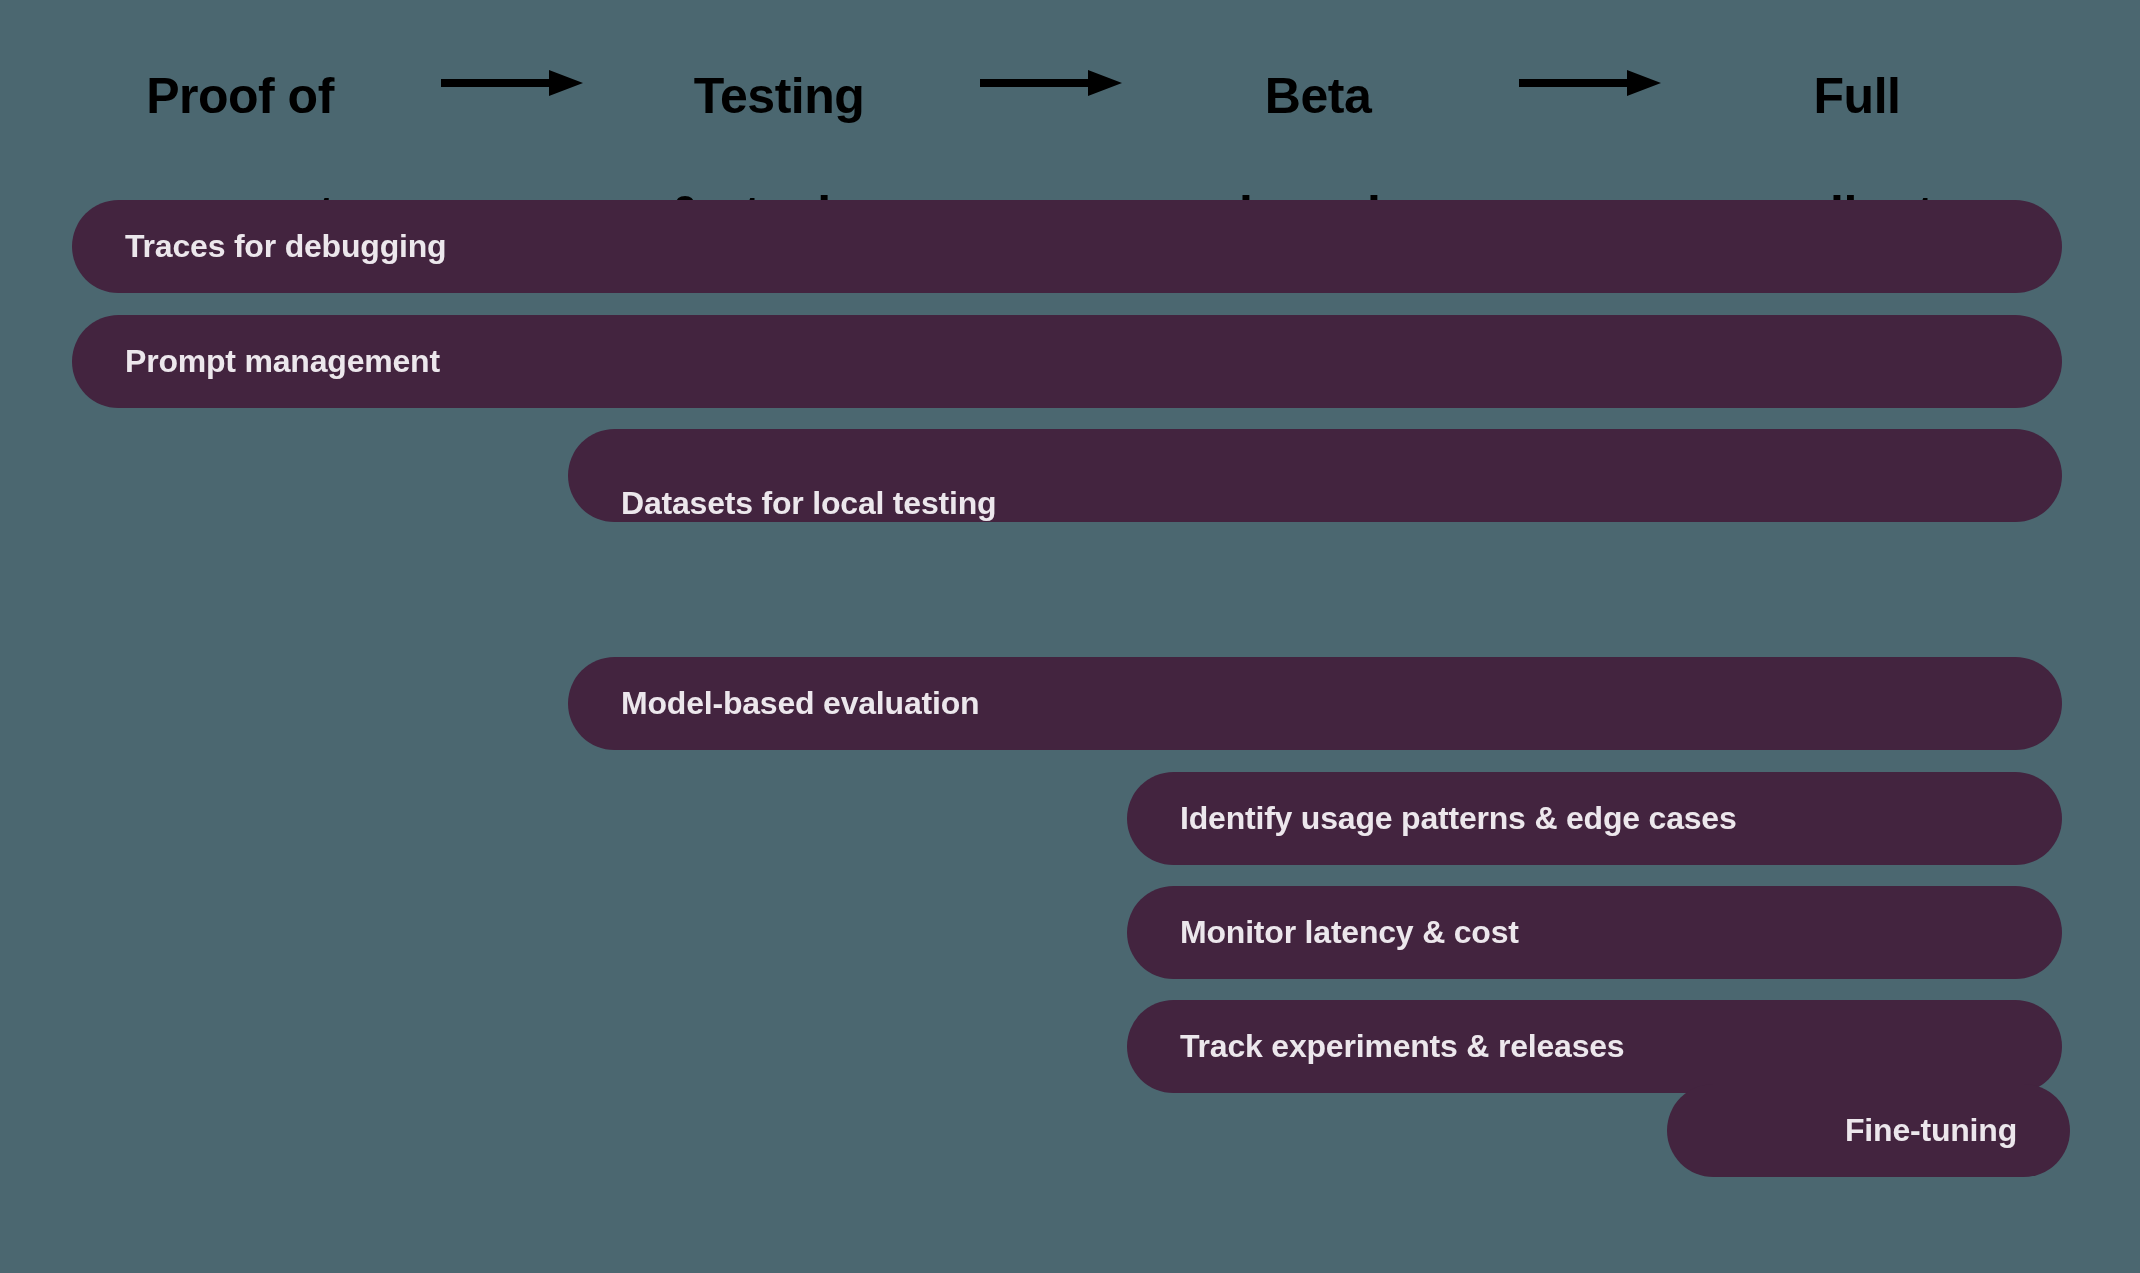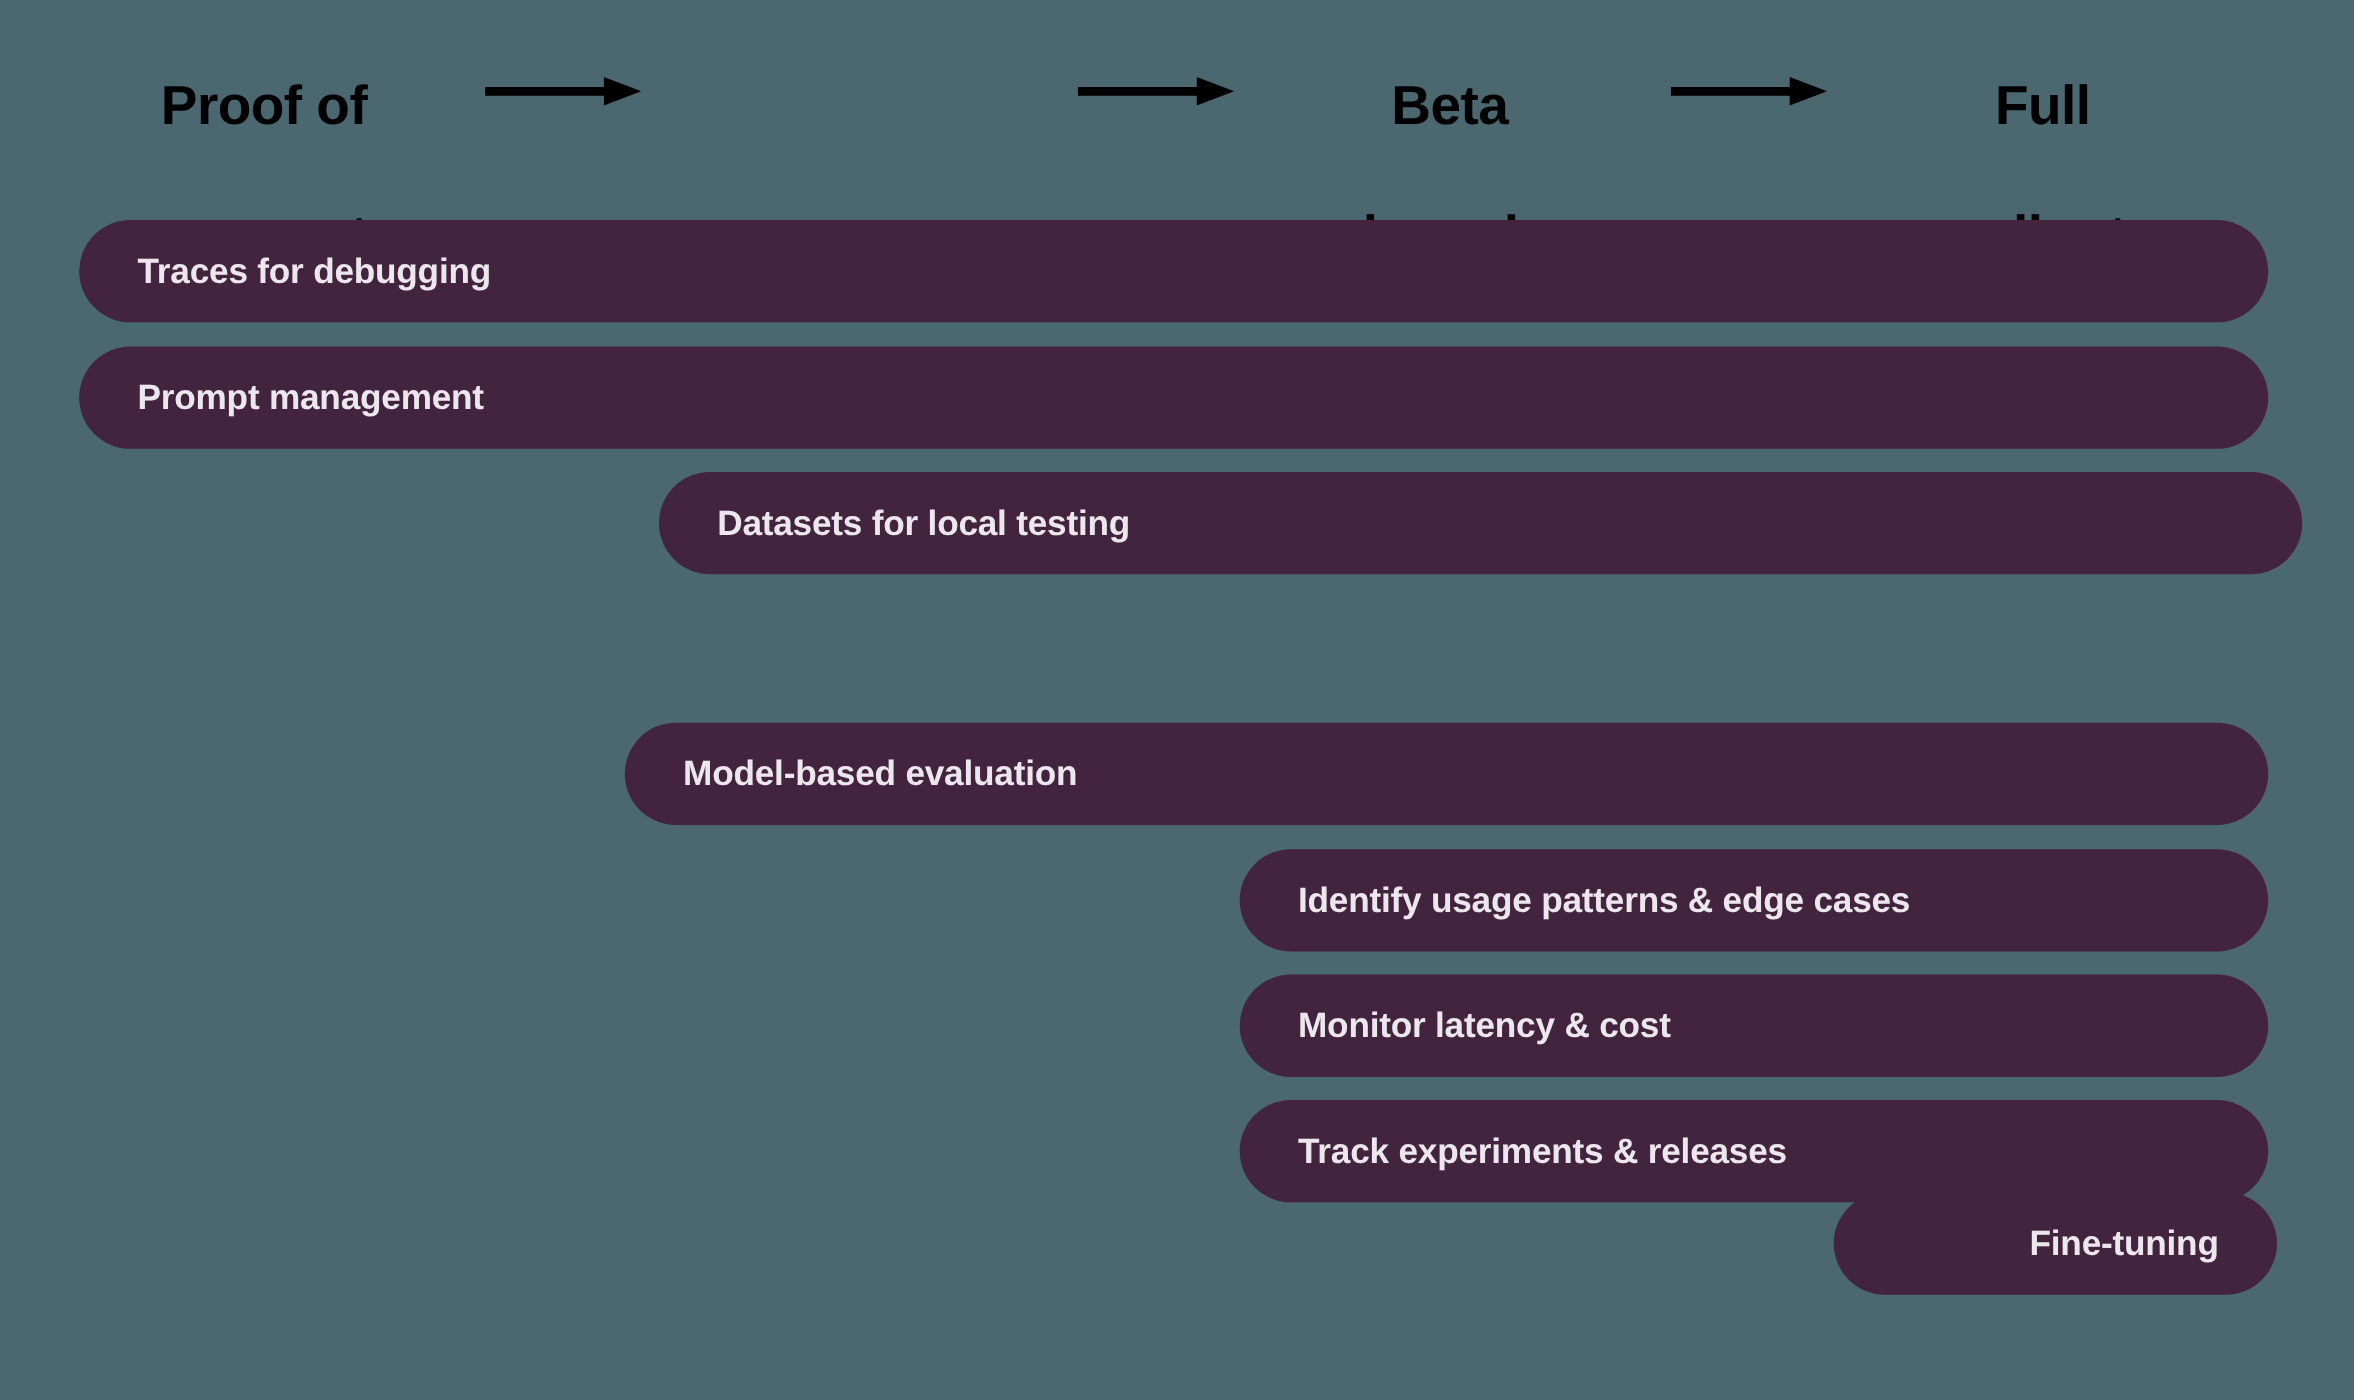--- a/index.html
+++ b/index.html
@@ -69,20 +69,24 @@
       <div>Proof of</div>
       <div>concept</div>
     </div>
 
     <div class="arrow" style="left:441px;top:68px;width:142px;">
       <svg width="142" height="30" viewBox="0 0 142 30" aria-hidden="true">
         <path d="M0 11 H108 V2 L142 15 L108 28 V19 H0 Z" fill="#000000"></path>
       </svg>
     </div>
 
+    <div class="stage" style="left:579px;width:400px;">
+      <div>Testing</div>
+      <div>&amp; staging</div>
+    </div>
 
     <div class="arrow" style="left:980px;top:68px;width:142px;">
       <svg width="142" height="30" viewBox="0 0 142 30" aria-hidden="true">
         <path d="M0 11 H108 V2 L142 15 L108 28 V19 H0 Z" fill="#000000"></path>
       </svg>
     </div>
 
     <div class="stage" style="left:1118px;width:400px;">
       <div>Beta</div>
       <div>launch</div>
@@ -101,21 +105,21 @@
   </div>
 
   <div class="bar" style="left:72px;top:200px;width:1990px;">
     <span class="bar-label">Traces for debugging</span>
   </div>
 
   <div class="bar" style="left:72px;top:315px;width:1990px;">
     <span class="bar-label">Prompt management</span>
   </div>
 
-  <div class="bar" style="left:599px;top:429px;width:1494px;">
+  <div class="bar" style="left:568px;top:429px;width:1494px;align-items:flex-end;">
     <span class="bar-label">Datasets for local testing</span>
   </div>
 
 
   <div class="bar" style="left:568px;top:657px;width:1494px;">
     <span class="bar-label">Model-based evaluation</span>
   </div>
 
   <div class="bar" style="left:1127px;top:772px;width:935px;">
     <span class="bar-label">Identify usage patterns &amp; edge cases</span>

